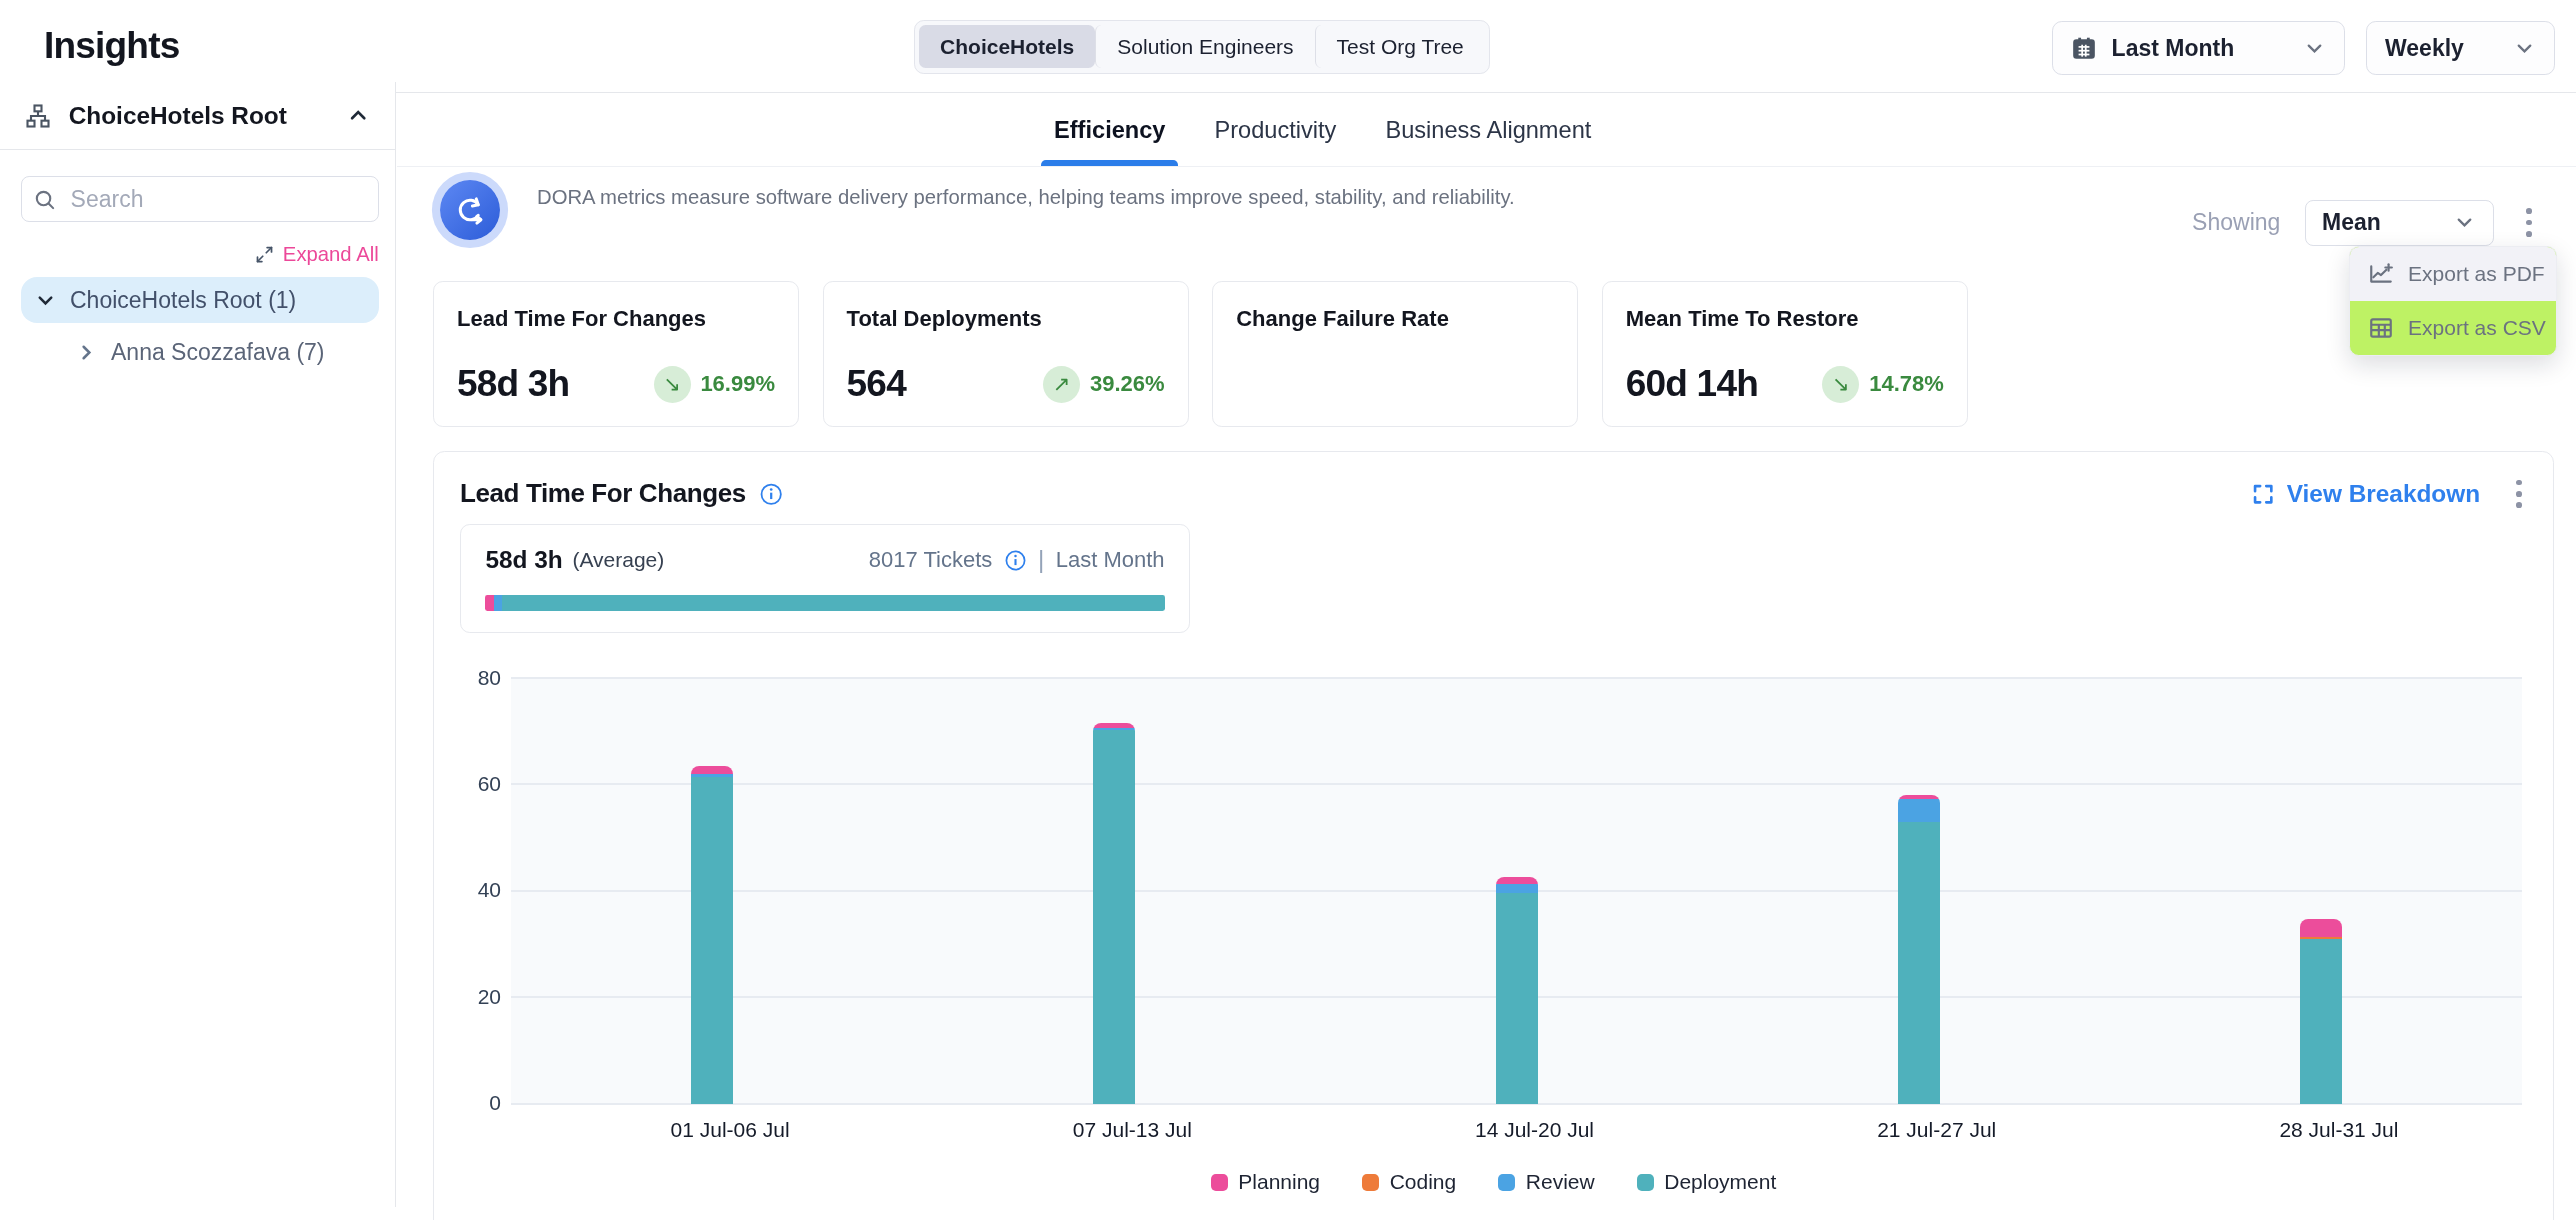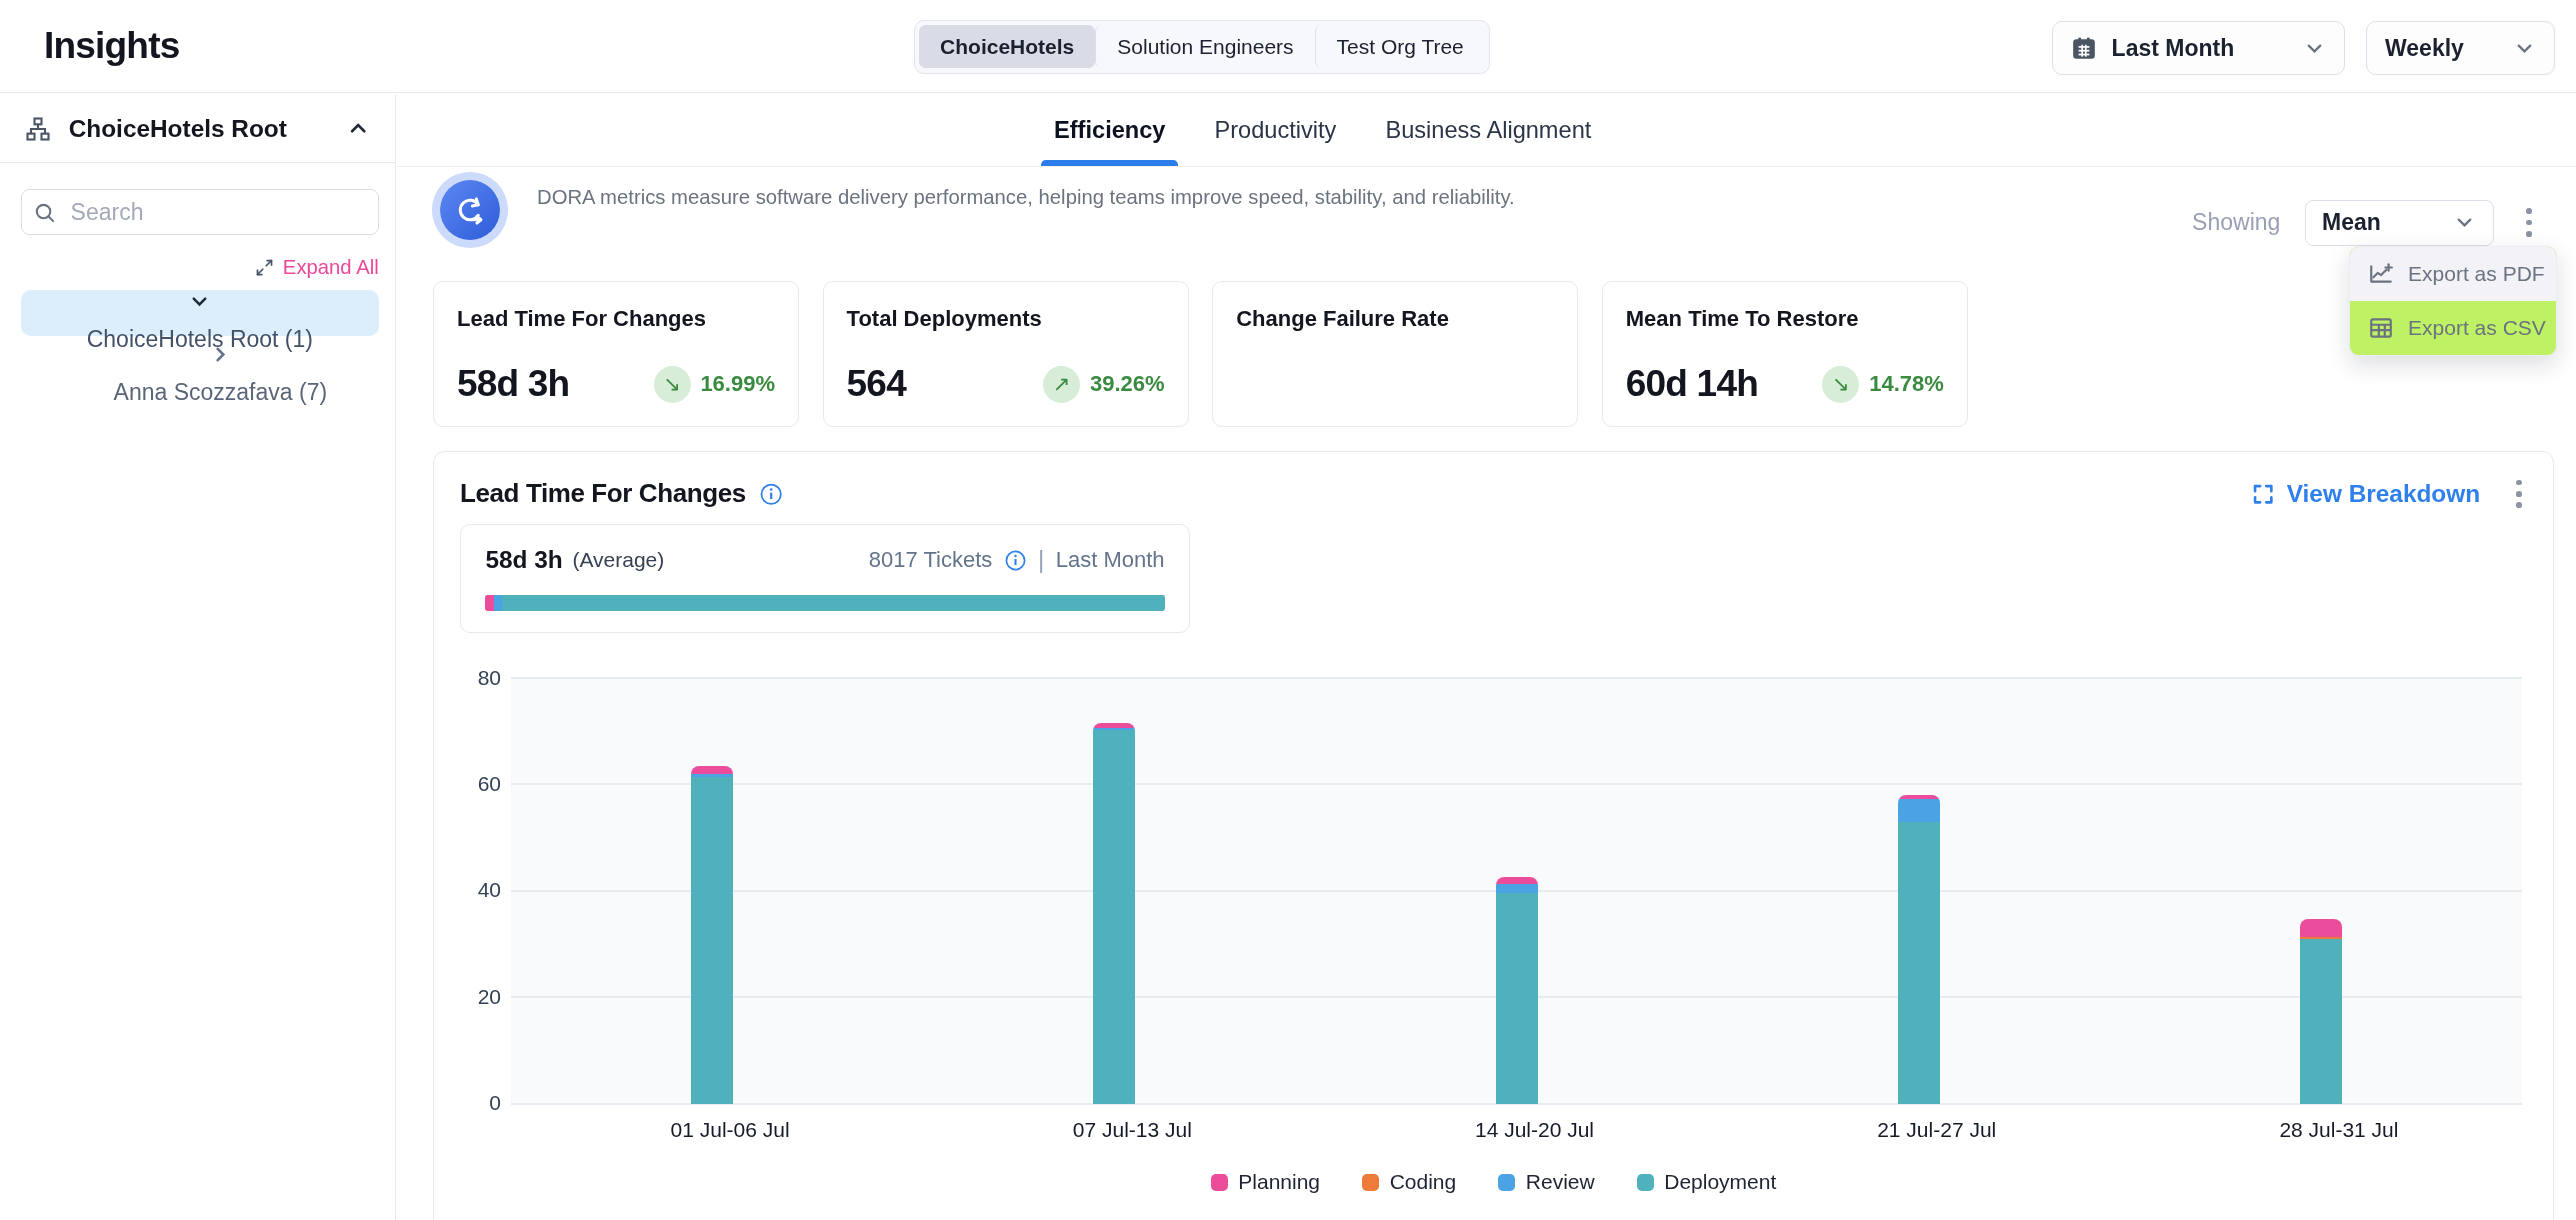--- a/index.html
+++ b/index.html
@@ -21,36 +21,36 @@
   .select { position:absolute; top:21px; height:54px; display:flex; align-items:center; gap:14.6px;
             background:#fdfdfe; border:1.6px solid #dcdfe8; border-radius:9.8px; padding:0 18px;
             font-size:23px; font-weight:700; color:#1c2130; cursor:pointer; }
   .select .chev { margin-left:auto; }
   .sel-period { left:2052px; width:293px; }
   .sel-granularity { left:2366px; width:189px; }
 
   svg { display:block; }
 
   
-  .sidebar { position:absolute; left:0; top:95px; width:396px; height:1125px; background:#fff;
+  .sidebar { position:absolute; left:0; top:82px; width:396px; height:1125px; background:#fff;
              border-right:1.6px solid #e5e7eb; }
   .side-head { height:68px; display:flex; align-items:center; gap:16.3px; padding:0 24.4px;
                border-bottom:1.6px solid #e5e7eb; cursor:pointer; }
   .side-head .t { font-size:24.4px; font-weight:800; }
   .side-head .chev { margin-left:auto; }
   .search-box { margin:26px 16.3px 0 21px; height:46px; border:1.6px solid #dcdfe8; border-radius:8.1px;
                 display:flex; align-items:center; gap:14.6px; padding:0 11px; }
   .search-box input { border:none; outline:none; font-size:23px; color:#1c2130; width:100%;
                       font-family:"Liberation Sans", sans-serif; background:transparent; }
   .search-box input::placeholder { color:#a3a9b8; }
   .expand-all { display:flex; align-items:center; gap:8.1px; justify-content:flex-end;
                 margin:21px 16.3px 11.4px 0; font-size:20.3px; color:#ec4899; cursor:pointer; }
   .tree { padding:0 16.3px 0 21px; }
   .tree-row { display:flex; align-items:center; gap:13px; height:46px; padding:0 13px;
-              border-radius:10px; font-size:23px; color:#475569; cursor:pointer;flex-direction:column; }
+              border-radius:16px; font-size:23px; color:#475569; cursor:pointer; }
   .tree-row.selected { background:#dceefb; color:#42506a; }
   .tree-row.child { margin-left:41px; margin-top:6.5px; color:#5b6578; }
 
   
   .main { position:absolute; left:397px; top:95px; width:2179px; height:1125px; }
   .tabrow { position:relative; height:72px; border-bottom:1.6px solid #eef0f4; }
   .tabs { position:absolute; left:644px; top:0; height:100%; display:flex; gap:23px; }
   .tab { position:relative; display:flex; align-items:center; padding:0 13px; font-size:23.6px;
          color:#2c3547; cursor:pointer; white-space:nowrap; }
   .tab.active { font-weight:800; color:#0d1220; }

